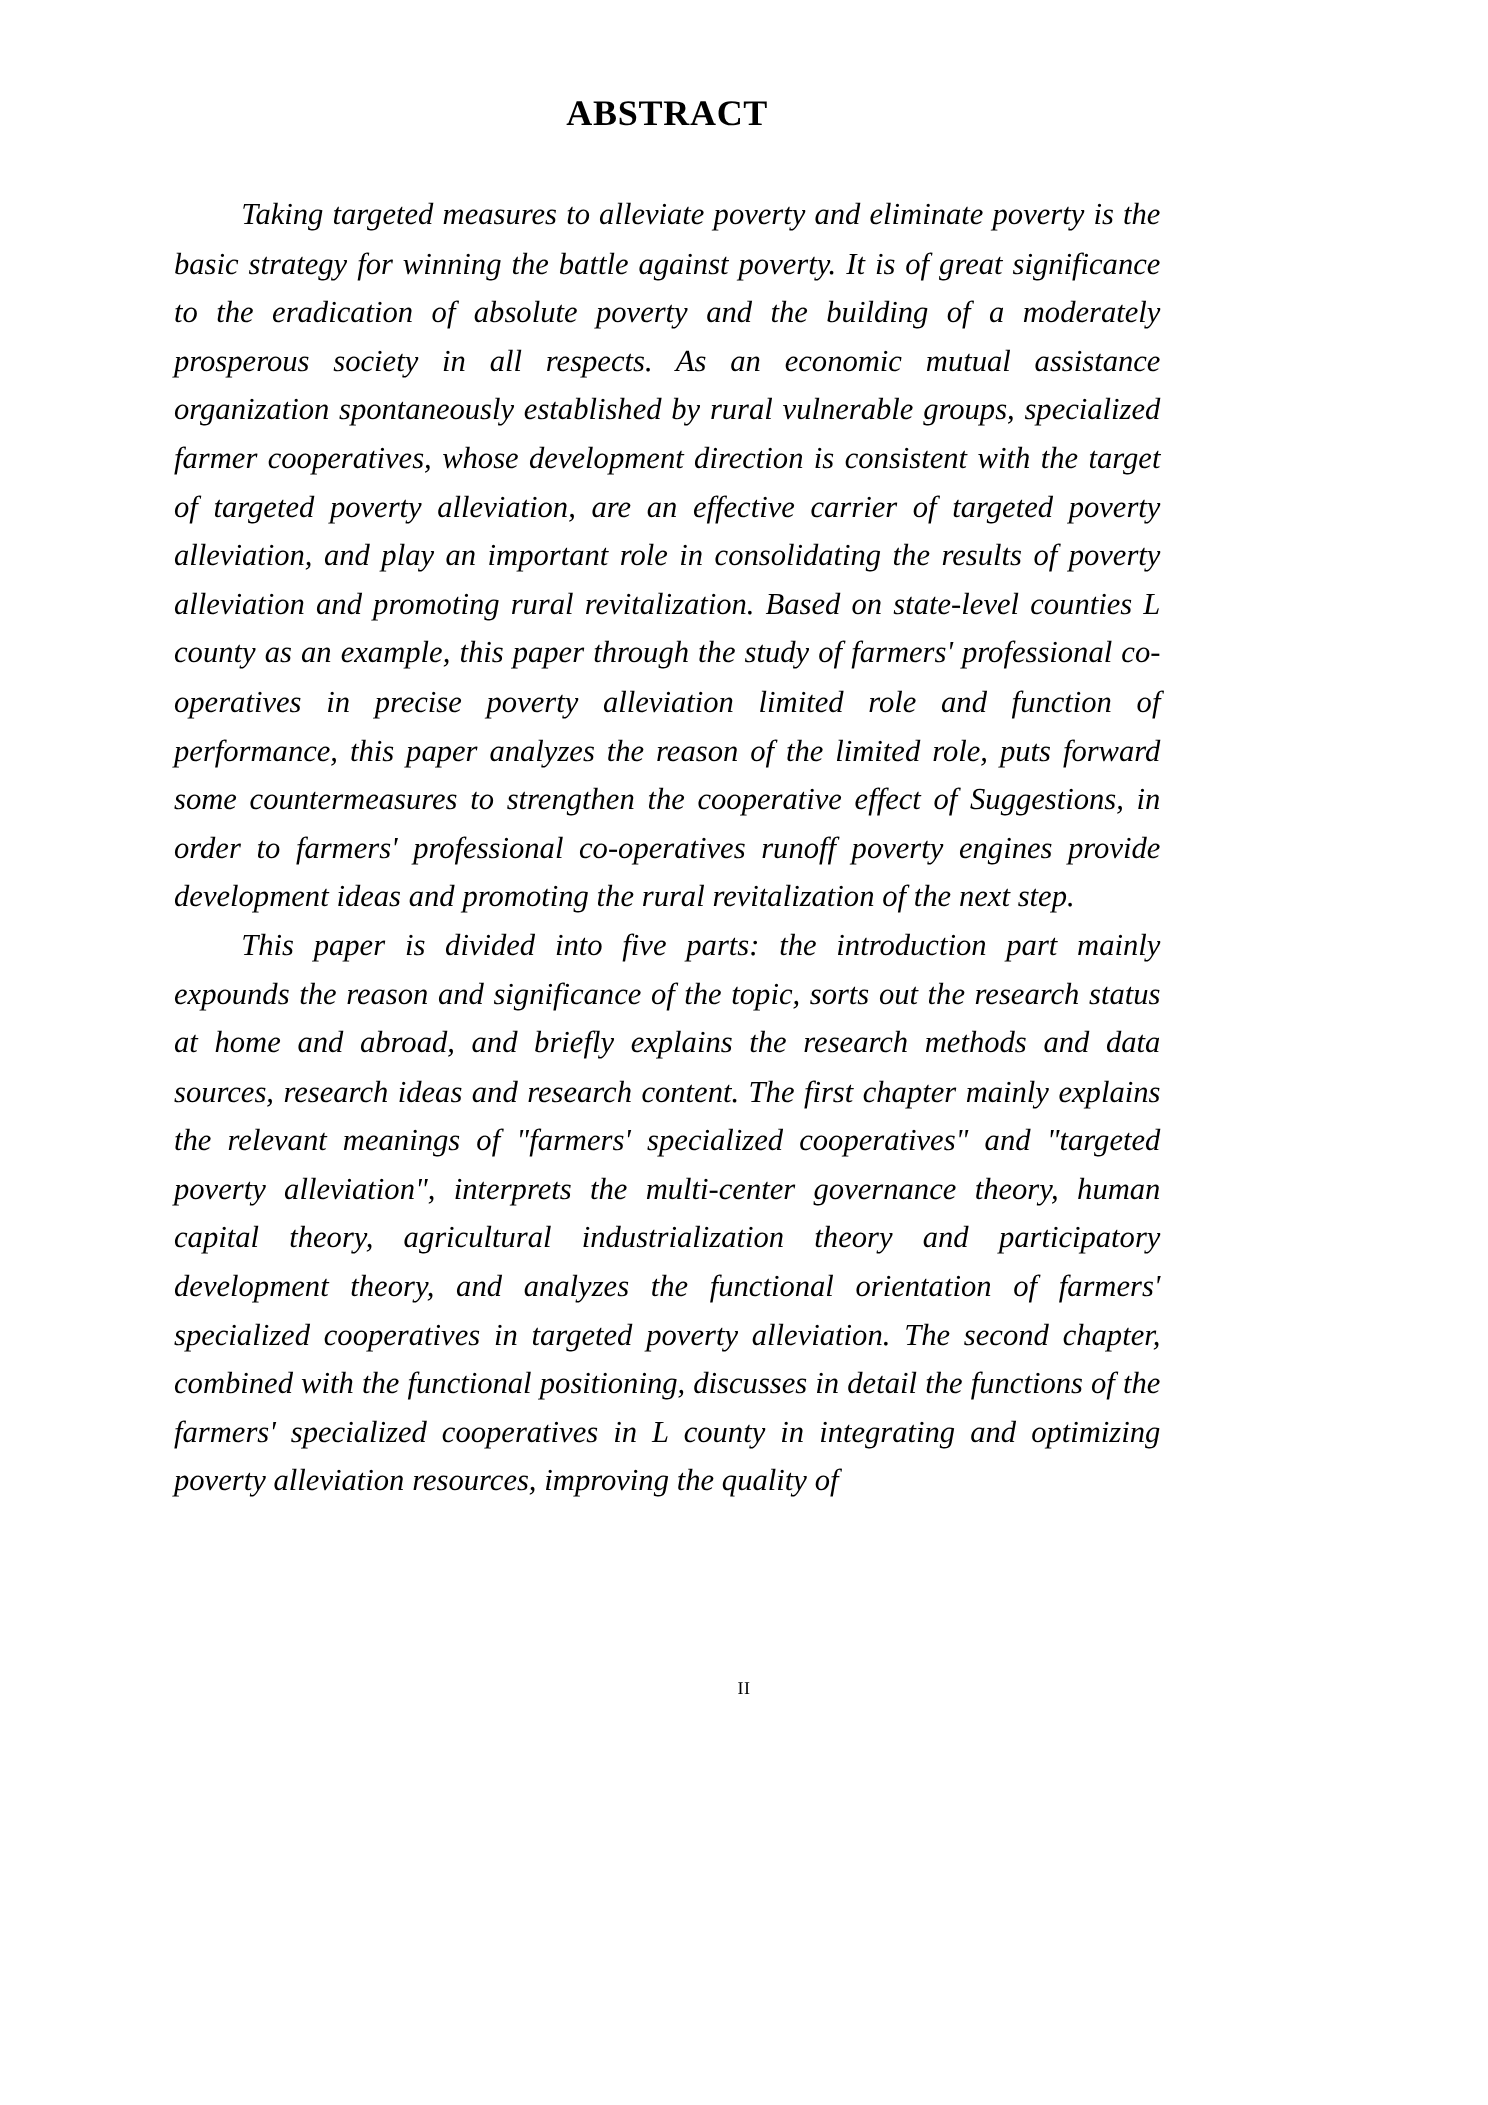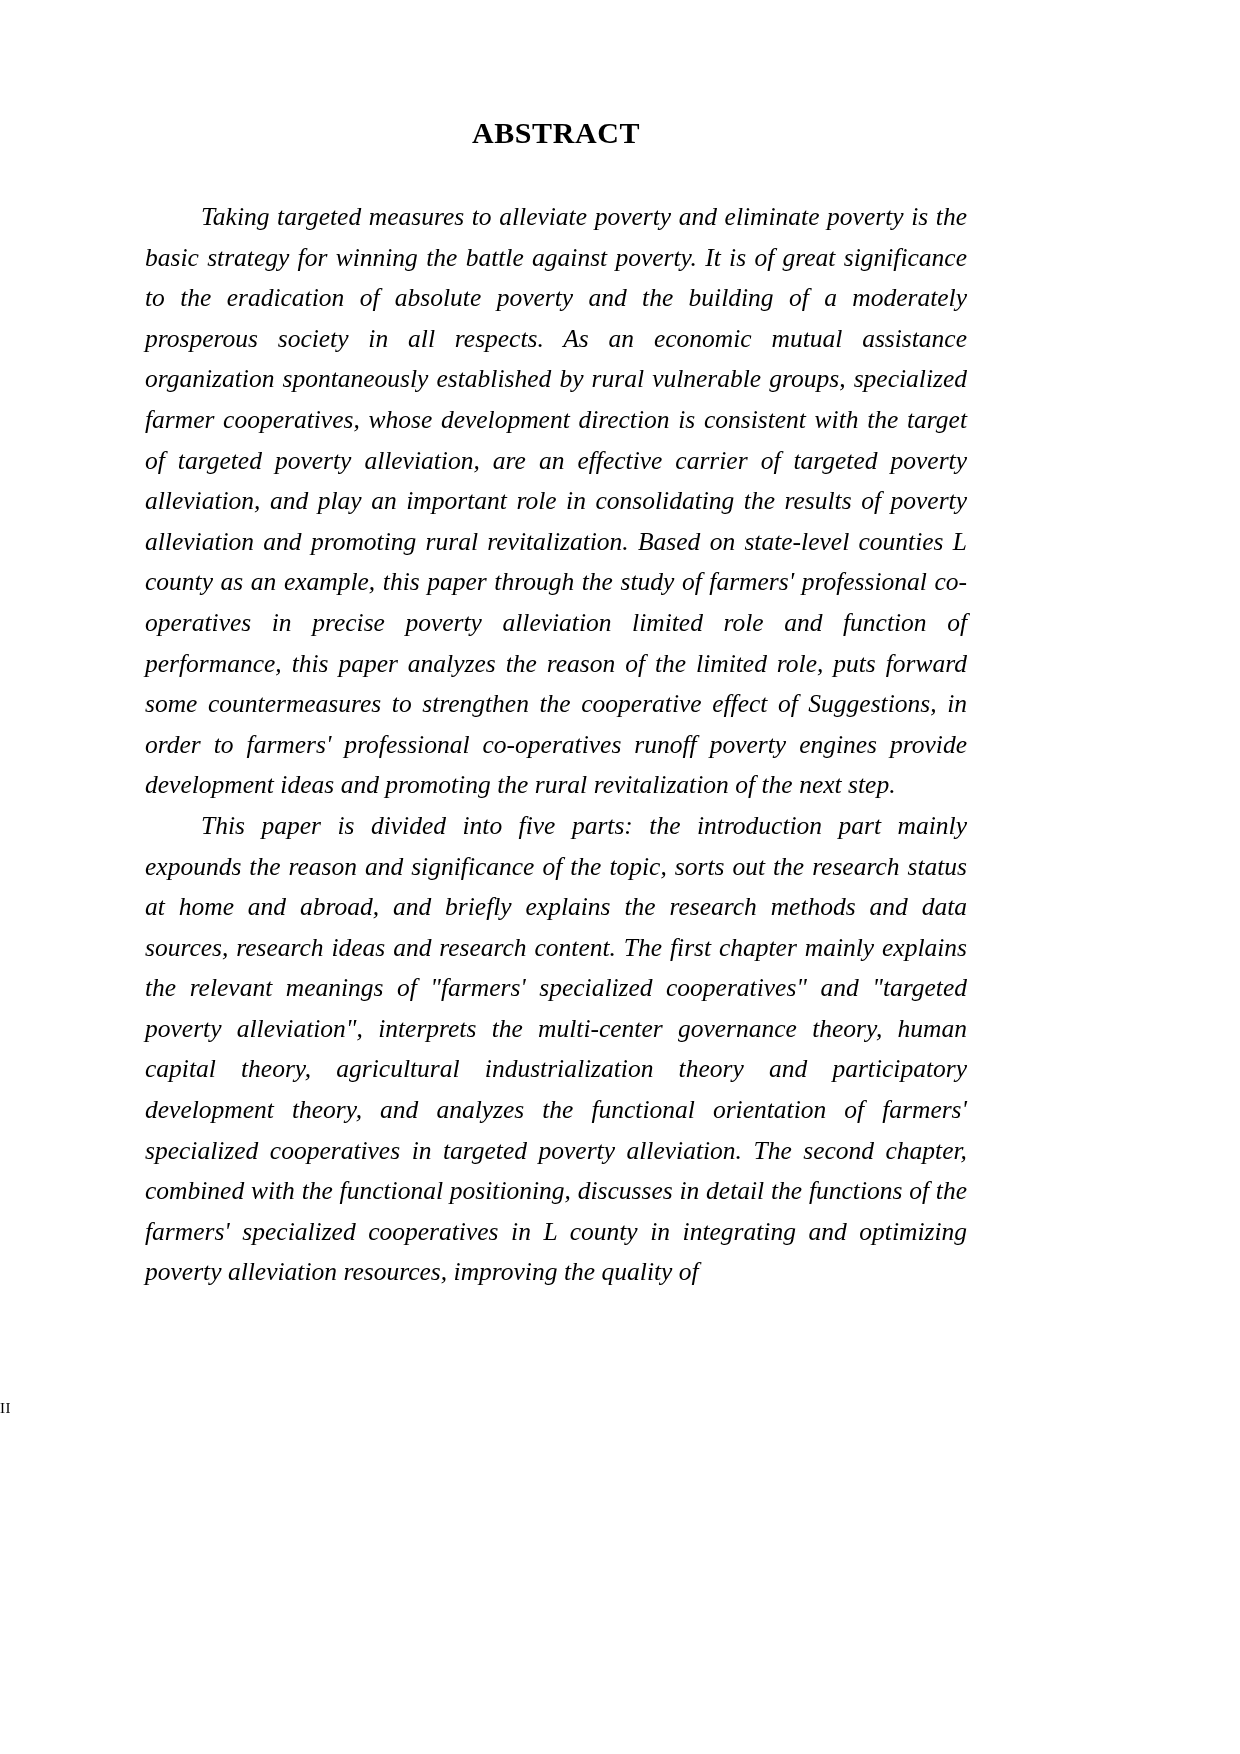--- a/index.html
+++ b/index.html
@@ -25,21 +25,21 @@
     left: 145px;
     top: 0;
     width: 822px;
   }
   .page-title {
     font-size: 30px;
     font-weight: bold;
     text-align: center;
     letter-spacing: 0.6px;
     margin: 0;
-    padding-top: 115px;
+    padding-top: 77px;
     line-height: 1.2;
   }
   .body-block {
     margin-top: 46px;
   }
   .para {
     font-size: 25.5px;
     line-height: 40.6px;
     text-align: justify;
     text-justify: inter-word;
@@ -47,20 +47,21 @@
     margin: 0;
     word-spacing: 0.1px;
     hyphens: none;
     font-style: italic;
   }
   .footer {
     position: absolute;
     left: 0;
     right: 0;
     top: 1400px;
+    text-align: center;
     font-size: 15px;
     font-variant: small-caps;
     letter-spacing: 0.5px;
   }
 </style>
 </head>
 <body>
 
 <div class="page">
 

